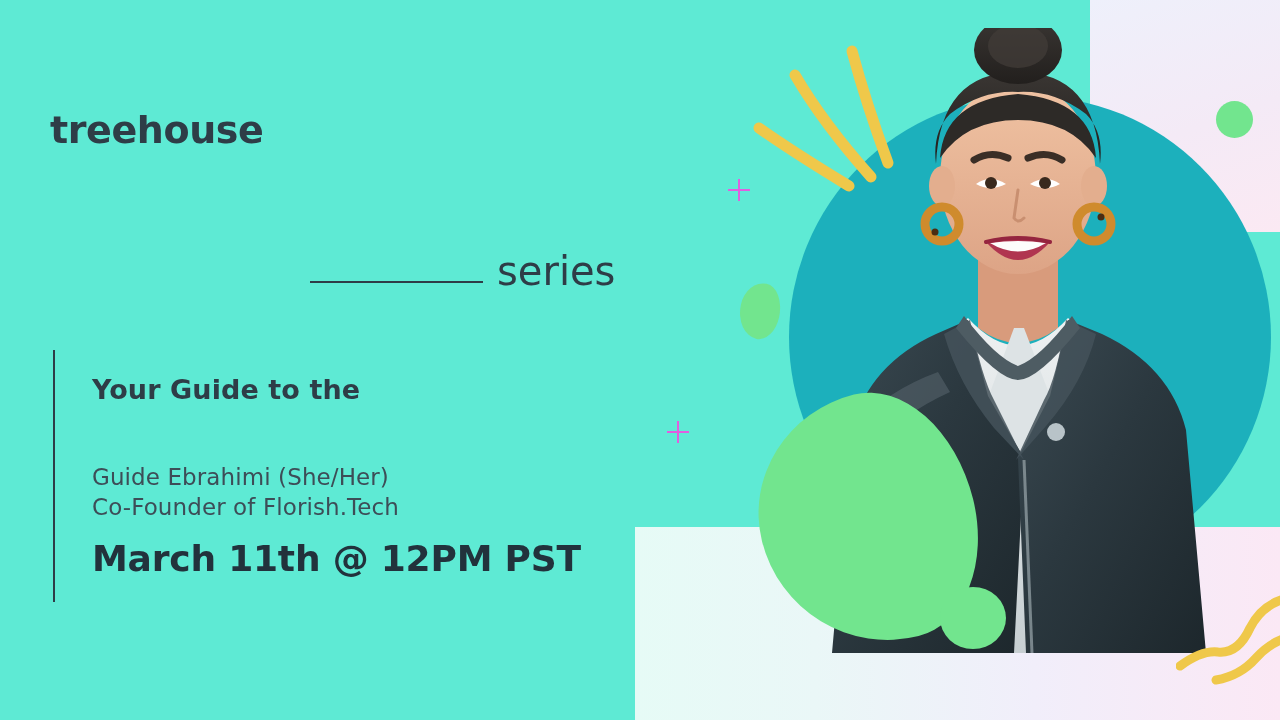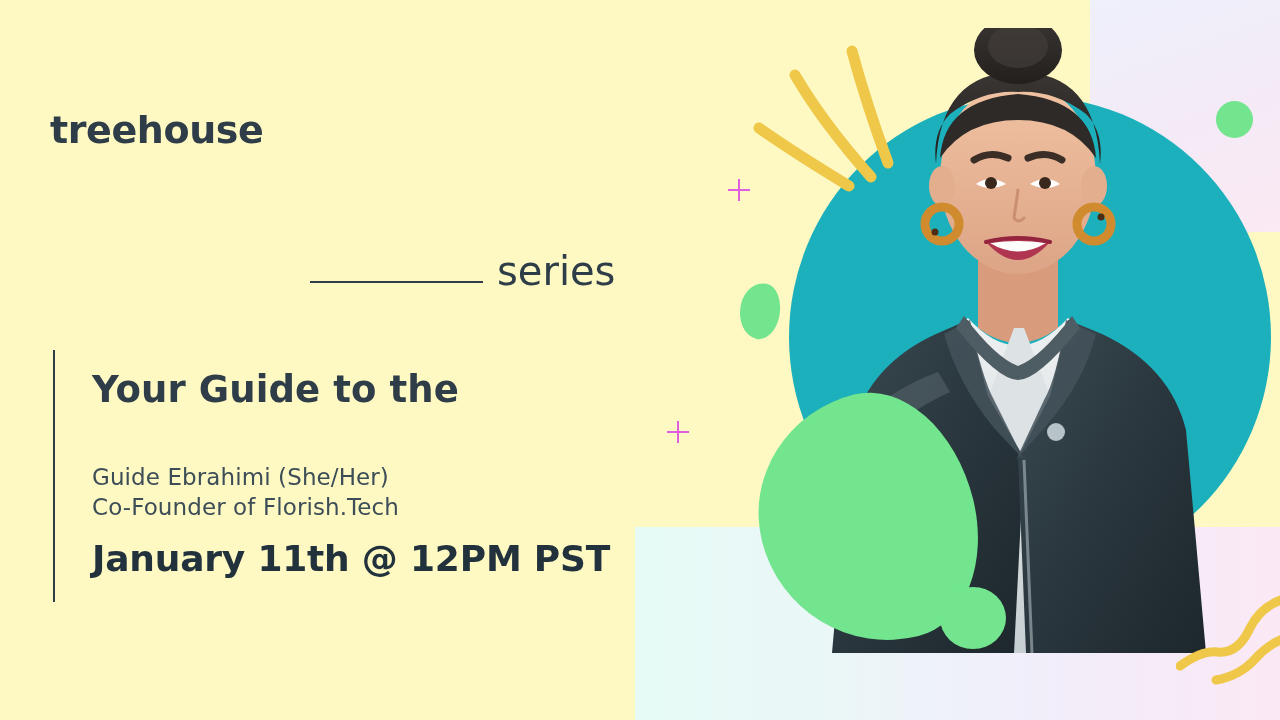--- a/index.html
+++ b/index.html
@@ -3,21 +3,21 @@
 <meta charset="utf-8">
 <title>Treehouse Guest Speaker Series</title>
 <style>
   html,body{margin:0;padding:0;background:#ffffff;}
   body{
     font-family:"DejaVu Sans", sans-serif;
     width:1280px;height:720px;overflow:hidden;
   }
   #slide{
     position:relative;width:1280px;height:720px;
-    background:#fef9c3;overflow:hidden;
+    background:#5eead4;overflow:hidden;
   }
 
   
   .panel-topright{
     position:absolute;left:1090px;top:0;width:190px;height:232px;
     background:linear-gradient(160deg,#eef0fb 0%,#f4eaf6 55%,#fbe9f3 100%);
   }
   .panel-bottom{
     position:absolute;left:635px;top:527px;width:645px;height:193px;
     background:linear-gradient(90deg,#e6fbf6 0%,#eaf7f7 28%,#f1eefa 62%,#fbe8f5 100%);
@@ -94,21 +94,21 @@
     color:#2e3d47;
   }
 
   .vrule{
     position:absolute;left:53px;top:350px;width:2px;height:252px;
     background:#2e3d47;
   }
 
   .talk-title{
     position:absolute;left:92px;top:371px;width:470px;
-    font-size:37px;font-weight:600;line-height:38px;
+    font-size:27px;font-weight:600;line-height:38px;
     color:#2e3d47;letter-spacing:0.1px;
   }
   .speaker-name{
     position:absolute;left:92px;top:462px;
     font-size:23px;font-weight:400;line-height:31px;
     color:#3d4d57;letter-spacing:0.1px;
   }
   .speaker-role{
     position:absolute;left:92px;top:492px;
     font-size:23px;font-weight:400;line-height:31px;
@@ -258,15 +258,15 @@
   <div class="series-rule"></div>
   <div class="series-word">series</div>
 
   <div class="vrule"></div>
 
   <div class="talk-title">
     <div>Your Guide to the</div>
   </div>
   <div class="speaker-name">Guide Ebrahimi (She/Her)</div>
   <div class="speaker-role">Co-Founder of Florish.Tech</div>
-  <div class="datetime">January 11th @ 12PM PST</div>
+  <div class="datetime">March 11th @ 12PM PST</div>
 
 </div>
 
 </body></html>

